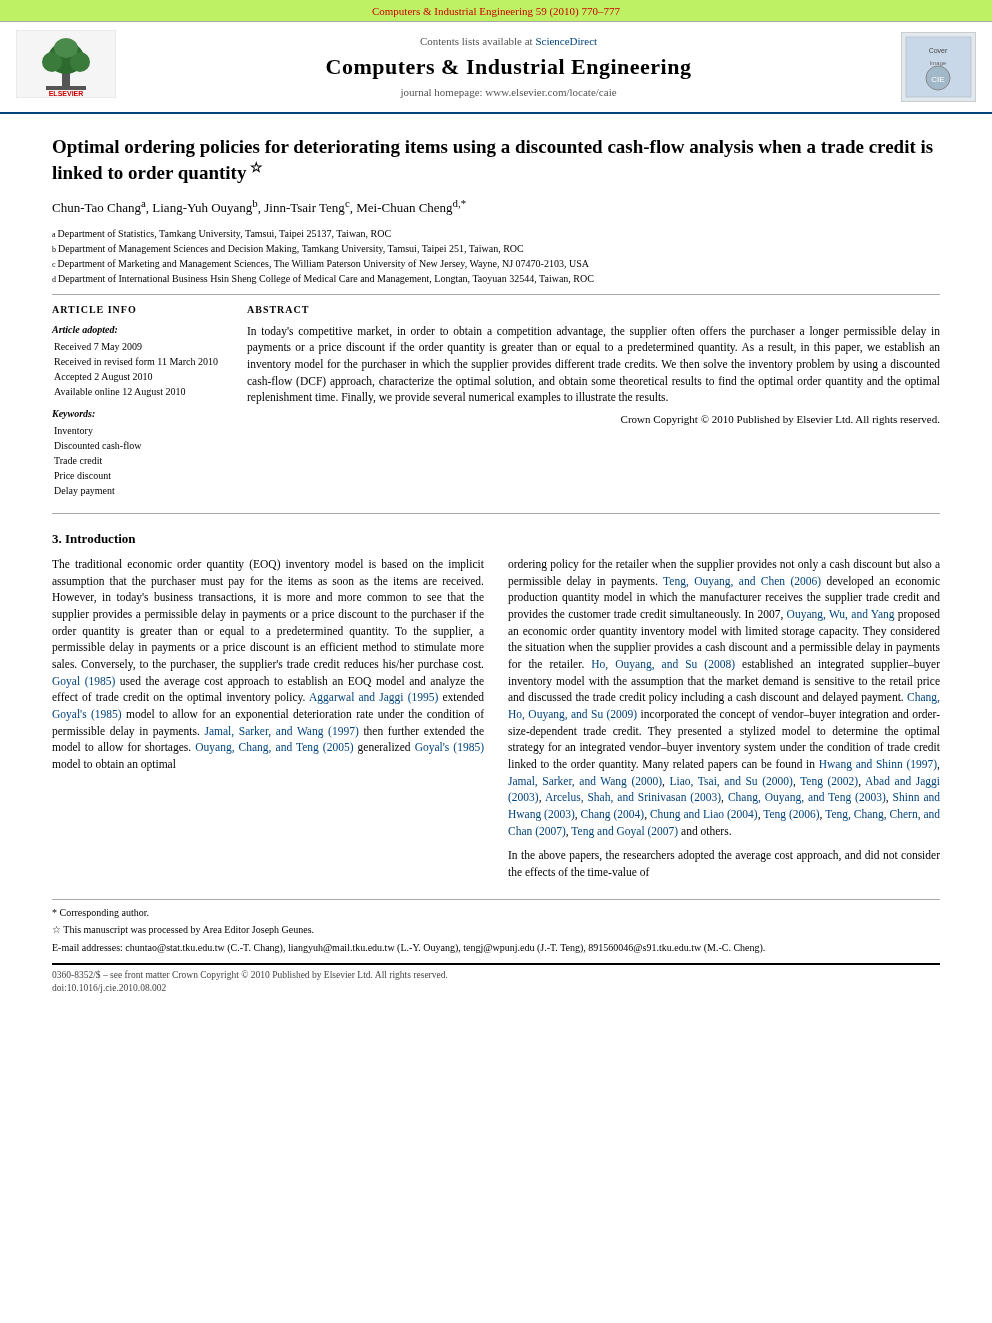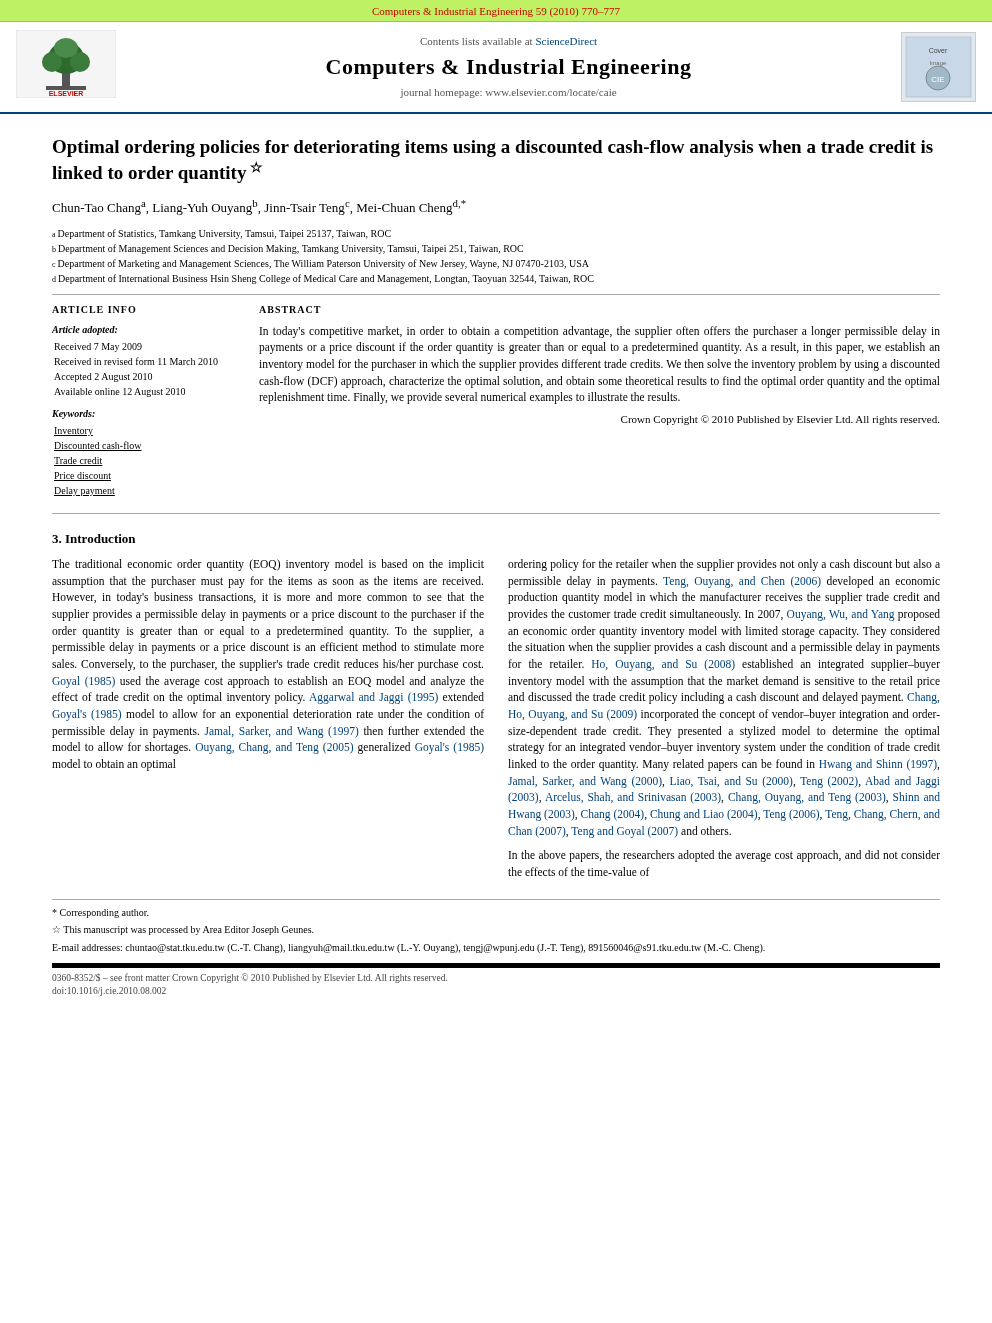--- a/index.html
+++ b/index.html
@@ -101,21 +101,21 @@
       vertical-align: super;
       flex-shrink: 0;
     }
     .divider-line {
       border: none;
       border-top: 1px solid #aaa;
       margin: 8px 0;
     }
     .two-col {
       display: flex;
-      gap: 32px;
+      gap: 20px;
       margin-top: 8px;
     }
     .article-info {
       width: 175px;
       flex-shrink: 0;
     }
     .article-info h3 {
       font-size: 10px;
       font-variant: small-caps;
       letter-spacing: 1px;
@@ -138,21 +138,20 @@
       font-size: 10px;
       font-style: italic;
       font-weight: bold;
       margin-top: 8px;
       margin-bottom: 3px;
     }
     .ai-kw {
       font-size: 10px;
       margin-bottom: 1px;
       padding-left: 2px;
-      text-decoration: underline;
     }
     .abstract-col {
       flex: 1;
     }
     .abstract-col h3 {
       font-size: 10px;
       font-variant: small-caps;
       letter-spacing: 1px;
       margin-bottom: 6px;
       font-weight: bold;
@@ -198,21 +197,21 @@
       border-top: 1px solid #aaa;
       margin-top: 10px;
       padding-top: 6px;
       font-size: 10px;
       line-height: 1.45;
     }
     .footnote-area p {
       margin-bottom: 3px;
     }
     .bottom-bar {
-      border-top: 5px solid #000000;
+      border-top: 2px solid #000000;
       margin-top: 8px;
       padding-top: 4px;
       font-size: 9.5px;
       color: #444;
       text-align: left;
     }
   </style>
 </head>
 <body>
 

